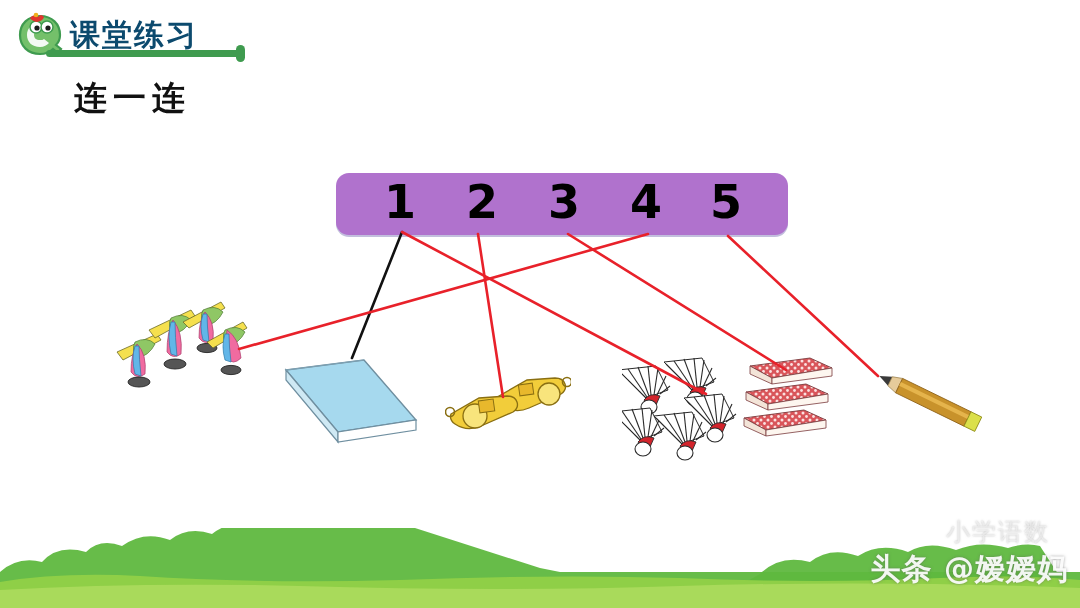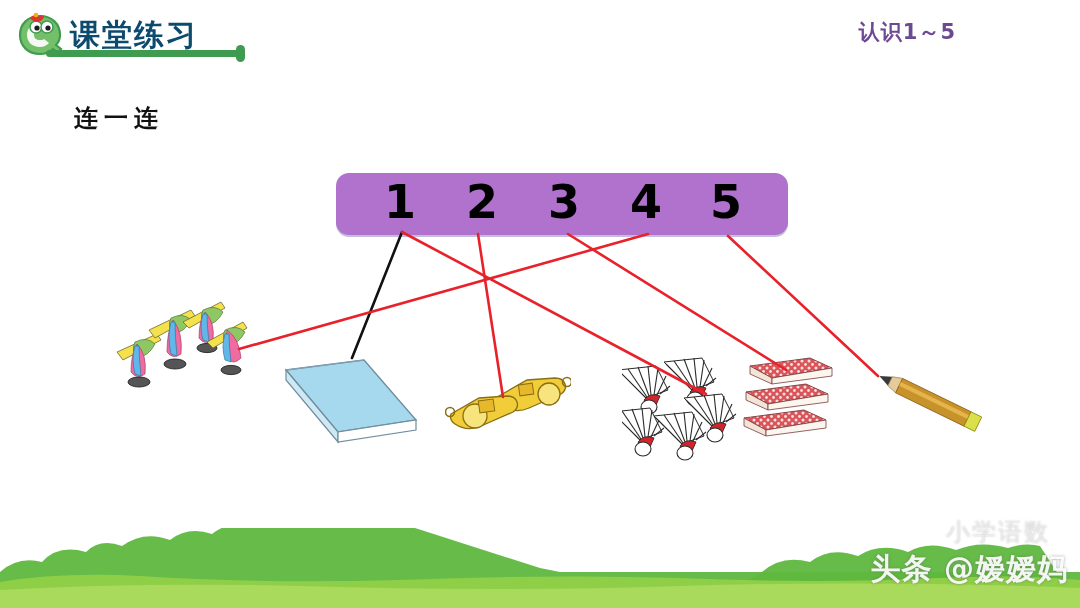--- a/index.html
+++ b/index.html
@@ -29,21 +29,21 @@
     background:#3f9b4f;border-radius:5px;
   }
   .topic{
     position:absolute;right:124px;top:18px;
     font-family:"DejaVu Sans","Liberation Sans",sans-serif;
     font-size:21px;color:#6b4a93;letter-spacing:1px;font-weight:bold;
   }
   .subtitle{
     position:absolute;left:74px;top:76px;
     font-family:"DejaVu Sans","Liberation Sans",sans-serif;
-    font-size:24px;font-weight:bold;color:#111;letter-spacing:6px;margin-top:26px;
+    font-size:33px;font-weight:bold;color:#111;letter-spacing:6px;
   }
 
   
   .numbar{
     position:absolute;left:336px;top:173px;width:452px;height:62px;
     background:#b072cd;border-radius:13px;
     box-shadow:0 2px 0 rgba(120,110,180,.45);
   }
   .numbar .digit{
     position:absolute;top:-2px;
@@ -91,21 +91,20 @@
         <circle cx="23" cy="19" r="2.6" fill="#1d1d1d"></circle>
         <circle cx="34" cy="19" r="2.6" fill="#1d1d1d"></circle>
         <path d="M16 9 q4 -5 8 -1 q3 -4 6 0 q-1 4 -7 5 q-5 -1 -7 -4 Z" fill="#e0342f"></path>
         <circle cx="22" cy="6" r="2.3" fill="#f2b01e"></circle>
       </svg>
     </span>
     <span class="hdr-text">课堂练习</span>
   </div>
   <div class="hdr-underline"></div>
 
-  <div class="topic">认识1～5</div>
   <div class="subtitle">连一连</div>
 
   <div class="numbar" id="numbar" style="background: rgb(176, 114, 205);">
       <span class="digit" style="left: 48px;">1</span>
       <span class="digit" style="left: 130px;">2</span>
       <span class="digit" style="left: 212px;">3</span>
       <span class="digit" style="left: 294px;">4</span>
       <span class="digit" style="left: 374px;">5</span>
     </div>
 

